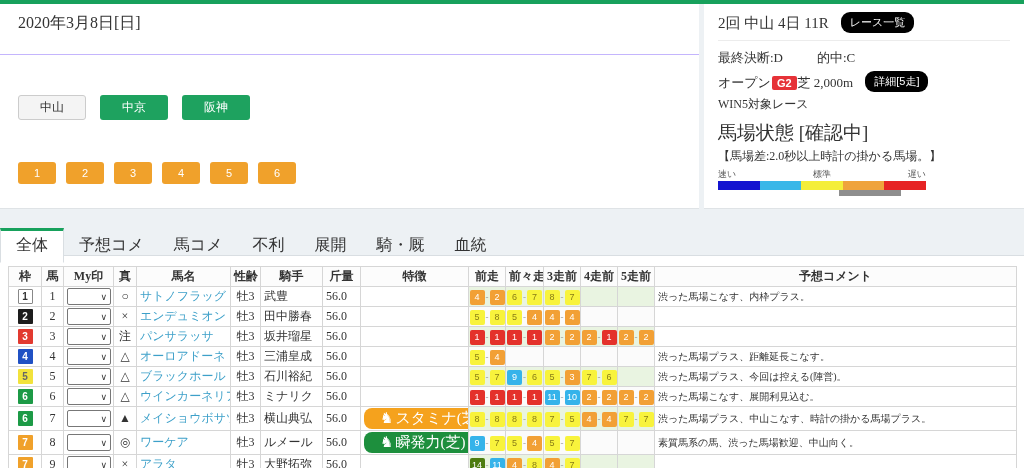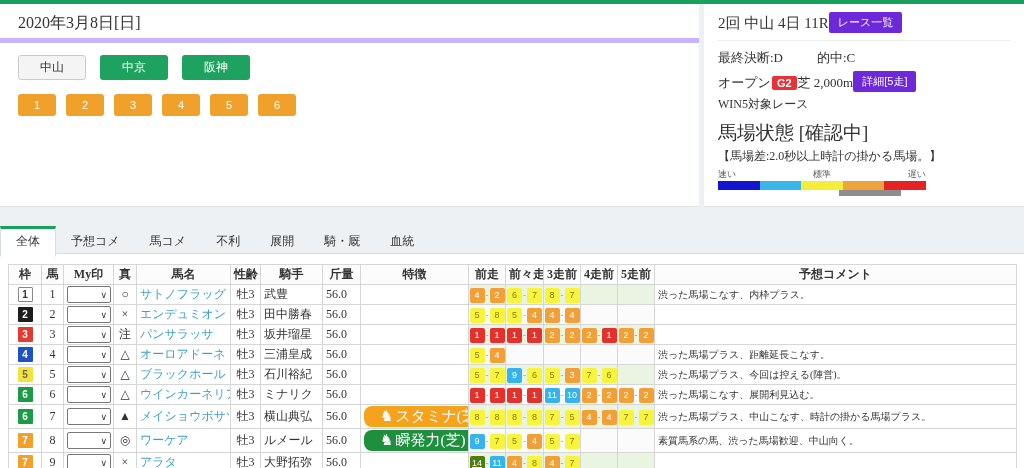--- a/index.html
+++ b/index.html
@@ -6,56 +6,56 @@
   html,body { width:1024px; height:468px; overflow:hidden;
     font-family:"Liberation Serif","DejaVu Serif",serif;
     background:#edf1f4; color:#333; }
   .topbar { height:4px; background:#17a15c; }
 
   .header-row { display:flex; gap:5px; }
   .card { background:#fff; border-bottom:1px solid #dfe3e6; }
   .left-card { flex:1; }
   .right-card { width:320px; padding:8px 14px 10px 14px; }
 
-  .date-line { padding:9px 18px 4px; font-size:16px; border-bottom:5px solid #c4b5fd; }
+  .date-line { padding:9px 18px 20px; font-size:16px; border-bottom:1px solid #c4b5fd; }
   .selectors { padding:12px 18px; }
   .venue-row { margin-bottom:14px; }
   .btn { display:inline-block; text-align:center; border-radius:3px; cursor:pointer;
-         font-family:"Liberation Sans","DejaVu Sans",sans-serif; }
+         font-family:"Liberation Sans","DejaVu Sans",sans-serif;margin-top:28px; }
   .venue-btn { width:68px; height:25px; line-height:25px; font-size:12px; margin-right:14px;
                background:#1ea25f; color:#fff; }
   .venue-btn.current { background:#f4f4f4; color:#333; border:1px solid #ccc; line-height:23px; }
   .race-row { margin-bottom:12px; }
   .race-btn { width:38px; height:22px; line-height:22px; font-size:11px; margin-right:10px;
               background:#f0a12b; color:#fff; }
   .race-btn.current { background:#f4f4f4; color:#333; border:1px solid #ccc; line-height:20px; }
 
   .race-title { font-size:15px; }
-  .blue-btn { display:inline-block; background:#6d28d9; color:#fff; font-size:11px;
-              padding:3px 9px; border-radius:2px; margin-left:0; vertical-align:2px;
+  .blue-btn { display:inline-block; background:#000000; color:#fff; font-size:11px;
+              padding:3px 9px; border-radius:9px; margin-left:12px; vertical-align:2px;
               font-family:"Liberation Sans","DejaVu Sans",sans-serif; cursor:pointer; }
   .rc-divider { border:none; border-top:1px solid #ececec; margin:7px 0 8px; }
   .rc-line { font-size:13px; margin-bottom:4px; }
   .rc-line .sp { display:inline-block; width:34px; }
   .grade-badge { display:inline-block; background:#e63238; color:#fff; font-size:11px;
                  font-weight:bold; padding:1px 5px; border-radius:2px; margin:0 1px;
                  font-family:"Liberation Sans","DejaVu Sans",sans-serif; }
   .rc-small { font-size:12px; margin-bottom:3px; }
   .baba-head { font-size:19px; margin:7px 0 2px; }
   .scale-wrap { width:208px; margin-top:3px; }
   .scale-labels { display:flex; justify-content:space-between; font-size:9px; color:#555;
                   font-family:"Liberation Sans","DejaVu Sans",sans-serif; }
   .scale-bar { display:flex; height:9px; }
   .scale-bar div { flex:1; }
   .seg-b1{background:#1414d0}.seg-b2{background:#3ab7e8}.seg-b3{background:#f4ee3a}
   .seg-b4{background:#efa33c}.seg-b5{background:#e62324}
   .scale-marker { height:6px; background:#8e8e8e; width:30%; margin-left:58%; }
 
   .tabs { margin-top:18px; padding-left:0; border-bottom:1px solid #d9dee2; height:29px; }
-  .tab { display:inline-block; font-size:12px; padding:7px 15px 6px; cursor:pointer;
+  .tab { display:inline-block; font-size:16px; padding:7px 15px 6px; cursor:pointer;
          color:#333; position:relative; top:1px; }
   .tab.active { background:#fff; border:1px solid #d9dee2; border-bottom:1px solid #fff;
                 border-top:3px solid #17a15c; padding-top:4px; }
 
   .content { background:#fff; padding:10px 8px 8px; height:240px; }
   table { border-collapse:collapse; table-layout:fixed; width:1008px; font-size:12px; }
   th,td { border:1px solid #d6d6d6; padding:1px 3px; height:20px; overflow:hidden;
           white-space:nowrap; }
   th { font-weight:bold; background:#fcfcfc; text-align:center; font-size:12px; }
   td.c { text-align:center; }

